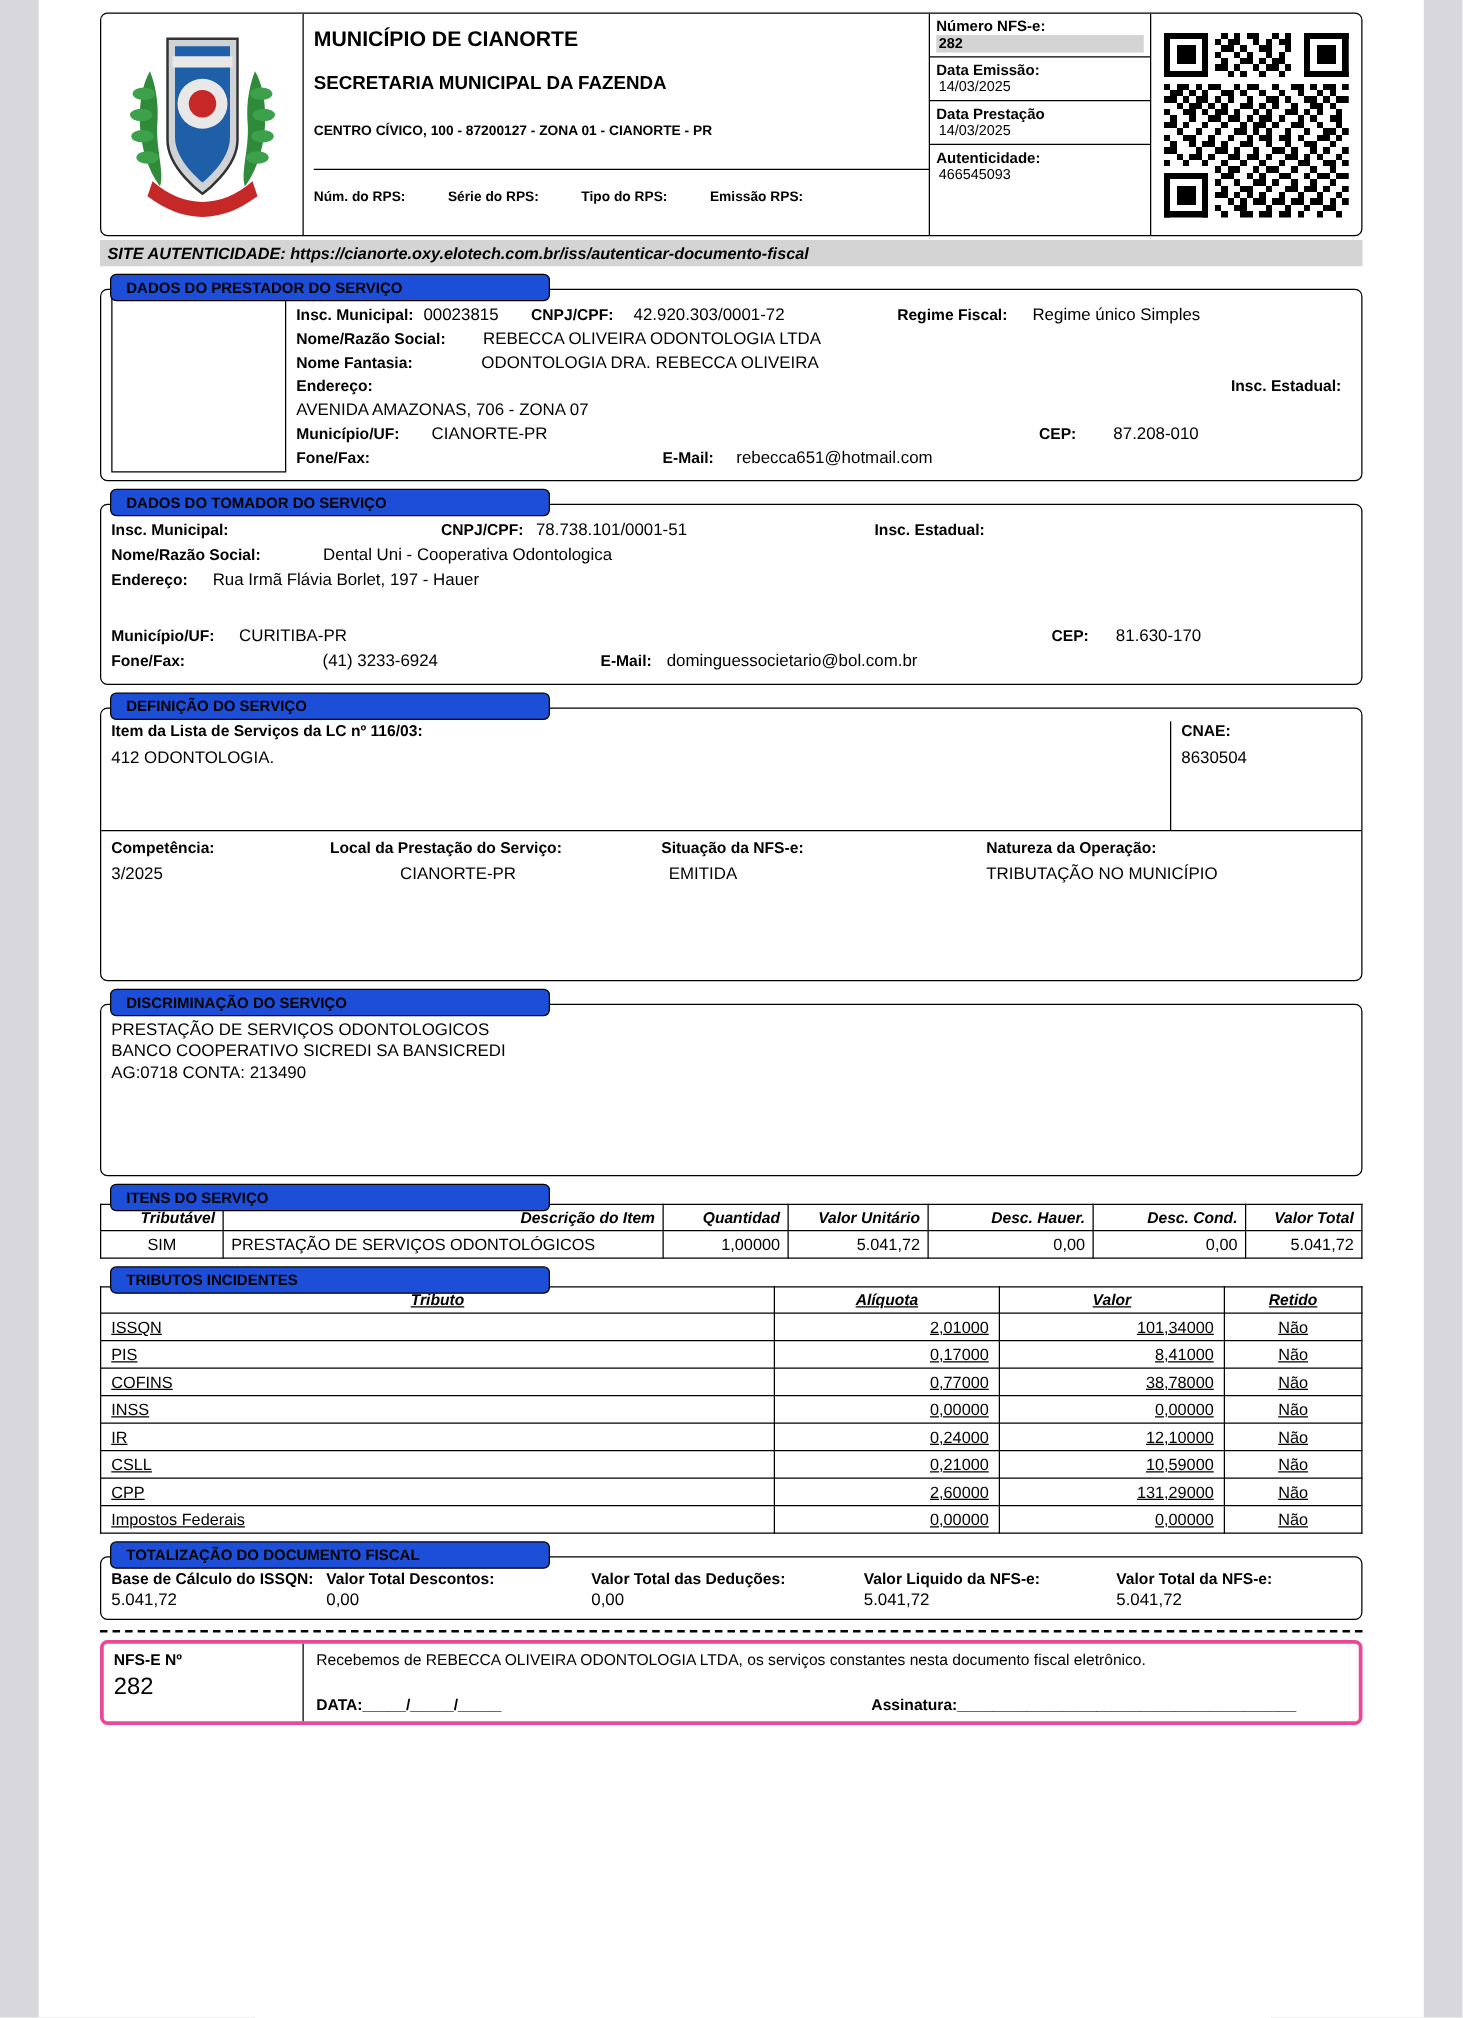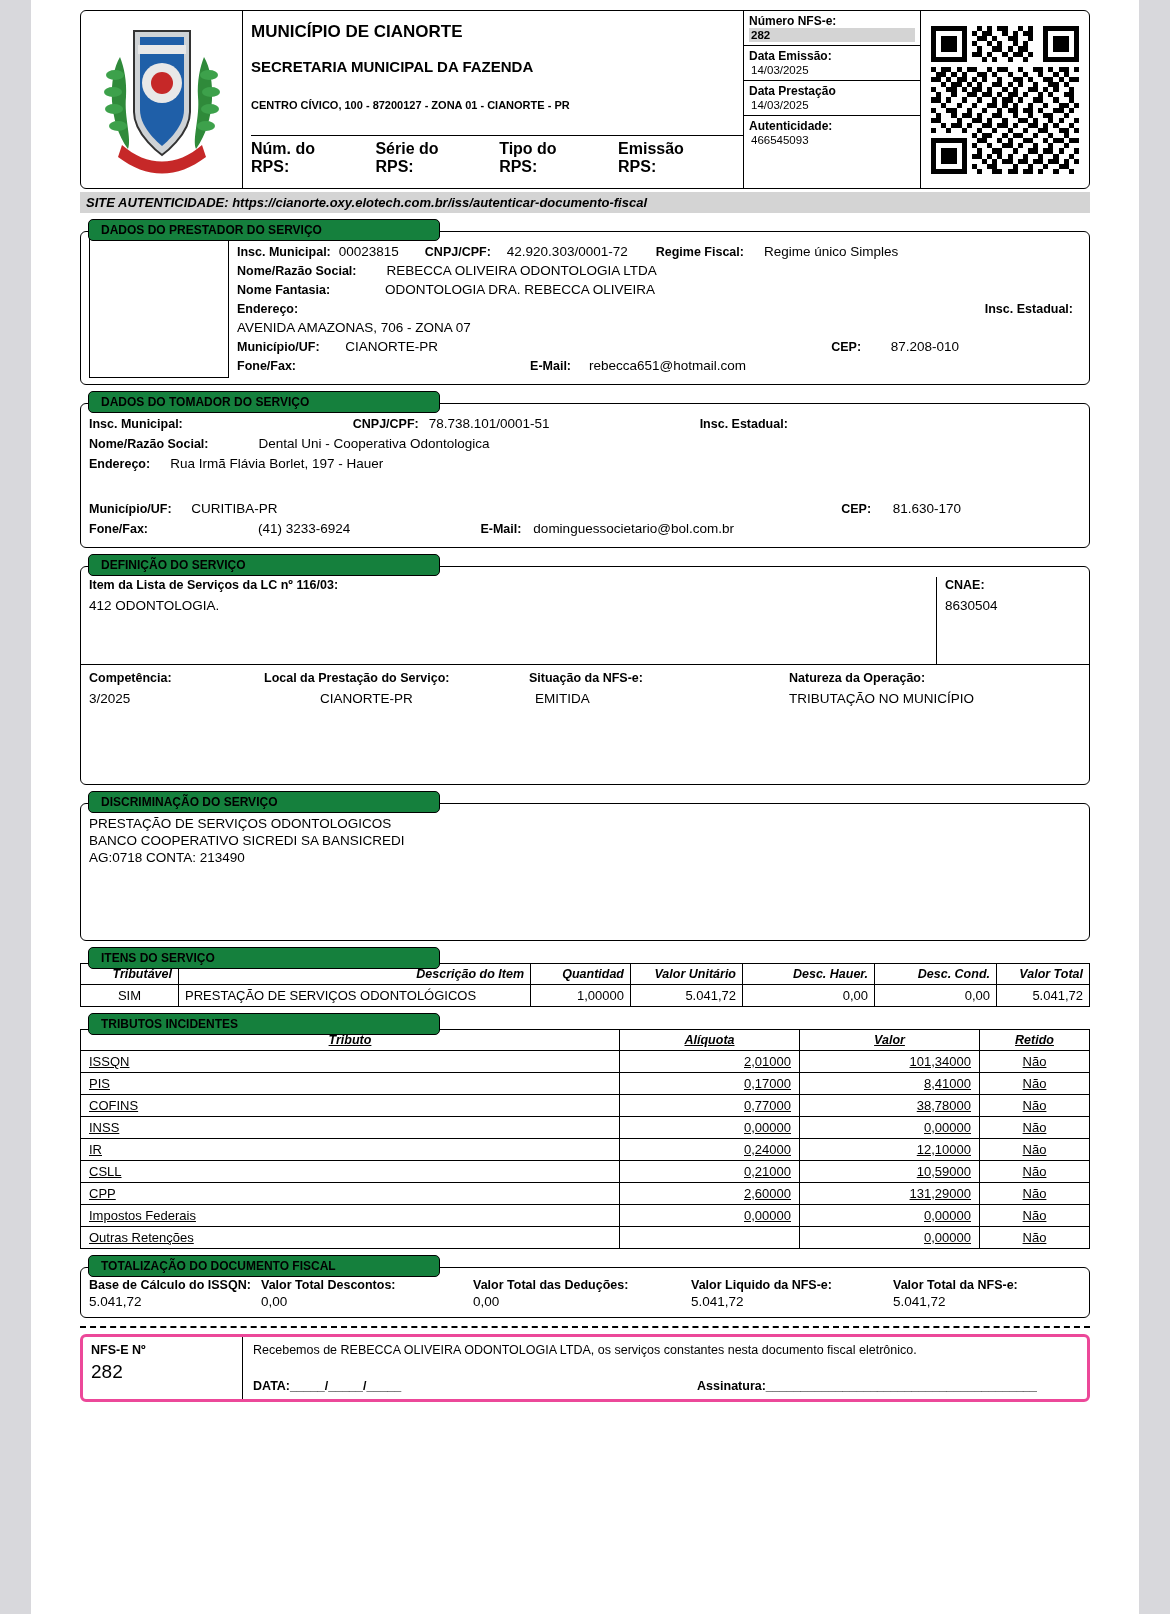--- a/index.html
+++ b/index.html
@@ -55,23 +55,23 @@
     font-weight: bold;
   }
   .hdr-addr {
     font-size: 11px;
     font-weight: bold;
     margin-bottom: 24px;
   }
   .rps-row {
     display: flex;
     border-top: 1px solid #000;
-    font-size: 16px;
+    font-size: 11px;
     font-weight: bold;
-    padding-top: 4px;
+    padding-top: 16px;
     margin-right: -1px;
   }
   .rps-row span { margin-right: 34px; }
   .hdr-right {
     width: 178px;
     border-left: 1px solid #000;
     border-right: 1px solid #000;
     font-size: 11.5px;
   }
   .hdr-cell { padding: 3px 5px 0 5px; }
@@ -91,21 +91,21 @@
     background: #d4d4d4;
     font-style: italic;
     font-weight: bold;
     font-size: 13px;
     padding: 3px 6px;
     margin-top: 3px;
   }
 
   
   .sect-title {
-    background: #15803d;
+    background: #1d4ed8;
     border: 1px solid #000;
     border-radius: 5px;
     width: 352px;
     font-size: 12px;
     font-weight: bold;
     padding: 3px 0 3px 12px;
     margin: 6px 0 0 8px;
     position: relative;
     z-index: 2;
   }
@@ -493,21 +493,21 @@
 
   <div class="sect-title">DADOS DO PRESTADOR DO SERVIÇO</div>
   <div class="sect-box">
     <div class="prest-inner">
       <div class="prest-logo-box"></div>
       <div class="prest-fields">
         <div class="fline">
           <b class="lbl">Insc. Municipal:</b>
           <span class="v" style="margin-right:26px">00023815</span>
           <b class="lbl">CNPJ/CPF:</b>
-          <span class="v" style="margin-left:8px;margin-right:28px">42.920.303/0001-72</span>
+          <span class="v" style="margin-left:8px;margin-right:90px">42.920.303/0001-72</span>
           <b class="lbl">Regime Fiscal:</b>
           <span class="v" style="margin-left:12px">Regime único Simples</span>
         </div>
         <div class="fline">
           <b class="lbl">Nome/Razão Social:</b>
           <span class="v" style="margin-left:22px">REBECCA OLIVEIRA ODONTOLOGIA LTDA</span>
         </div>
         <div class="fline">
           <b class="lbl">Nome Fantasia:</b>
           <span class="v" style="margin-left:47px">ODONTOLOGIA DRA. REBECCA OLIVEIRA</span>
@@ -697,26 +697,20 @@
         <td class="r">2,60000</td>
         <td class="r">131,29000</td>
         <td class="c">Não</td>
       </tr>
       <tr>
         <td>Impostos Federais</td>
         <td class="r">0,00000</td>
         <td class="r">0,00000</td>
         <td class="c">Não</td>
       </tr>
-      <tr>
-        <td>Outras Retenções</td>
-        <td class="r"></td>
-        <td class="r">0,00000</td>
-        <td class="c">Não</td>
-      </tr>
     </tbody>
   </table>
 
   <div class="sect-title">TOTALIZAÇÃO DO DOCUMENTO FISCAL</div>
   <div class="tot-box">
     <div class="tot-col" style="width:172px">
       <span class="lbl">Base de Cálculo do ISSQN:</span>
       <span class="val">5.041,72</span>
     </div>
     <div class="tot-col" style="width:212px">

